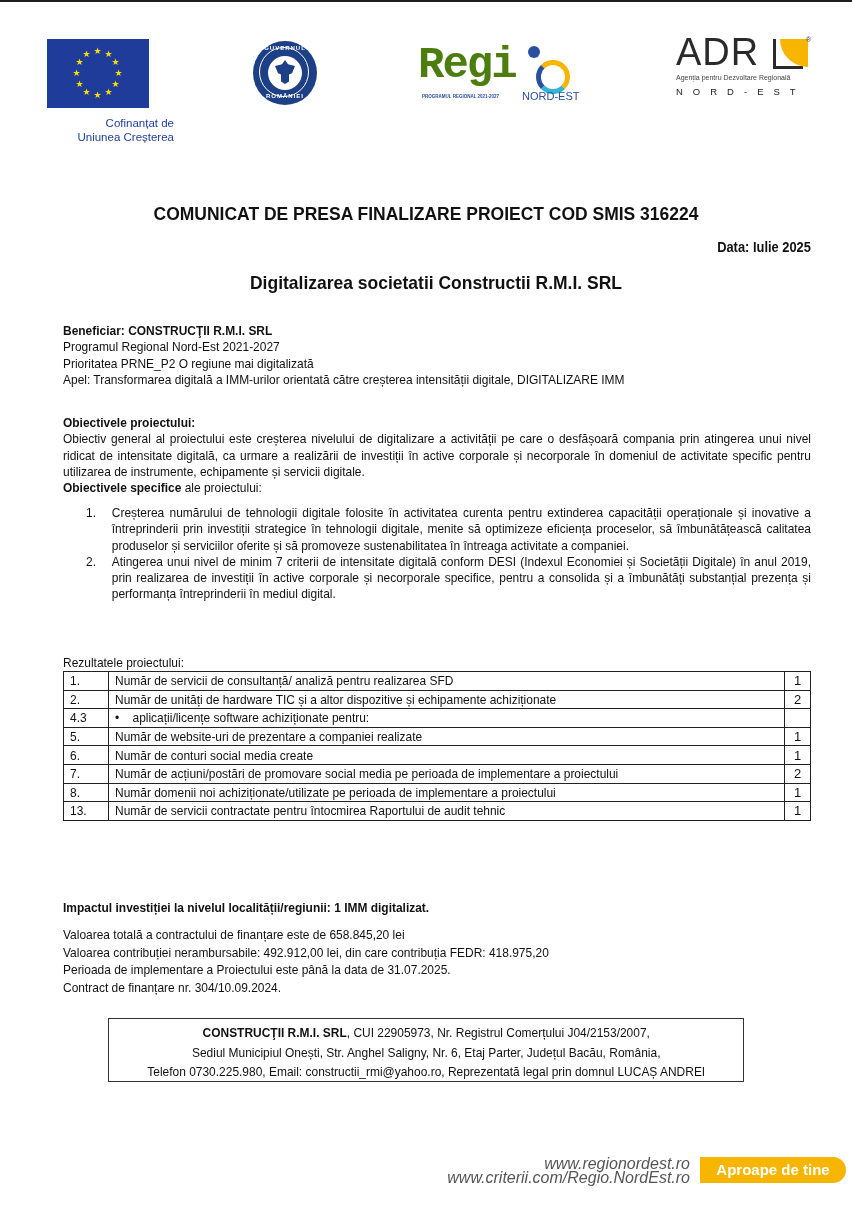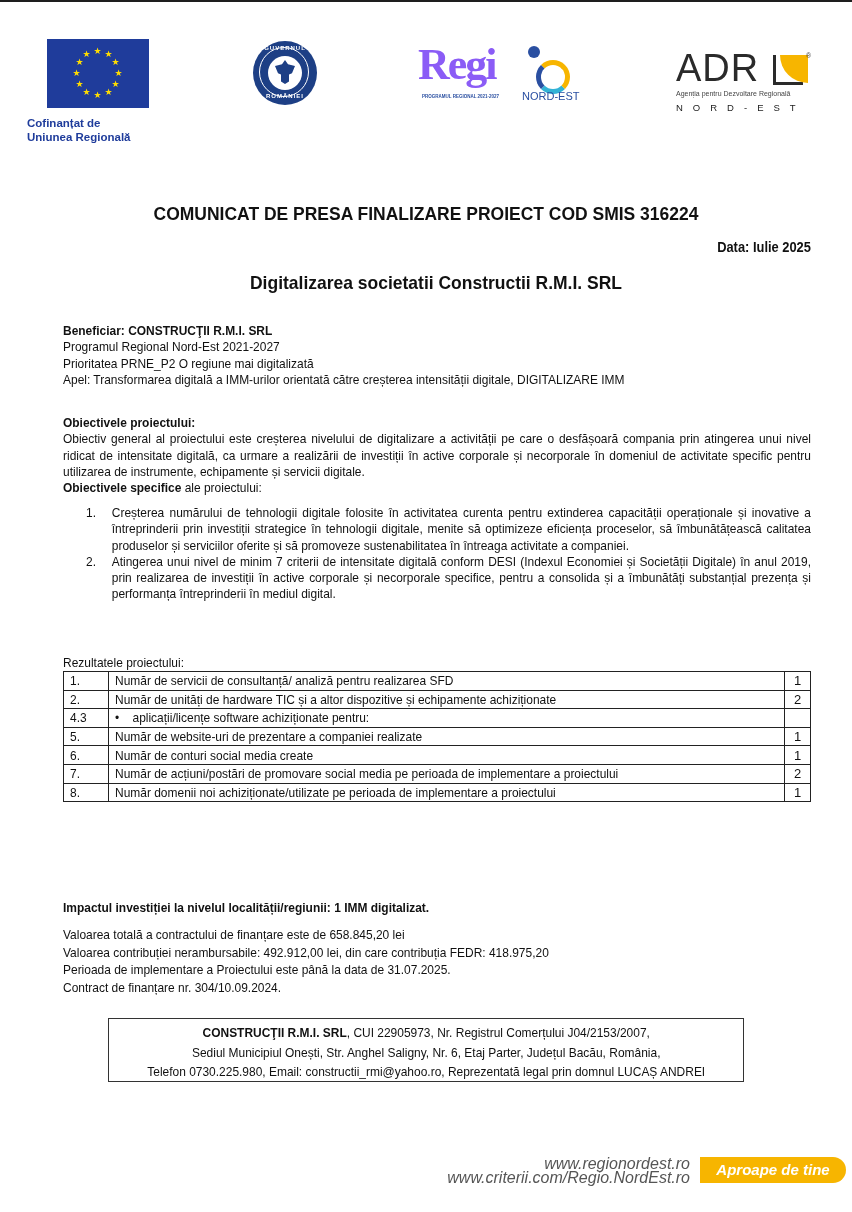--- a/index.html
+++ b/index.html
@@ -5,37 +5,37 @@
     html, body { margin: 0; padding: 0; background: #ffffff; }
     body {
       width: 852px; height: 1212px; position: relative; overflow: hidden;
       font-family: "Liberation Sans", sans-serif; color: #111111;
     }
     .topbar { position: absolute; left: 0; top: 0; width: 852px; height: 2px; background: #1e1e1e; }
 
     
     .eu-logo { position: absolute; left: 47px; top: 39px; width: 102px; height: 69px; background: #1f3c9b; }
     .eu-logo .star { position: absolute; color: #ffdd00; font-size: 9px; line-height: 9px; width: 9px; height: 9px; text-align: center; }
-    .eu-caption { position: absolute; left: 27px; top: 116px; width: 136px; text-align: left; color: #1f3c9b; font-weight: bold; font-size: 11.5px; line-height: 14px; }
+    .eu-caption { position: absolute; left: 38px; top: 116px; width: 136px; text-align: right; color: #1f3c9b; font-weight: normal; font-size: 11.5px; line-height: 14px; }
 
     .gov-logo { position: absolute; left: 253px; top: 41px; width: 64px; height: 64px; border-radius: 50%; background: #1d3f85; }
     .gov-logo .ring { position: absolute; left: 6px; top: 6px; width: 50px; height: 50px; border-radius: 50%; border: 1px solid #ffffff; box-sizing: border-box; }
     .gov-logo .inner { position: absolute; left: 15px; top: 15px; width: 34px; height: 34px; border-radius: 50%; background: #ffffff; }
     .gov-logo .eagle { position: absolute; left: 22px; top: 19px; width: 20px; height: 24px; background: #1d3f85; clip-path: polygon(50% 0, 65% 18%, 100% 25%, 85% 55%, 70% 60%, 70% 90%, 50% 100%, 30% 90%, 30% 60%, 15% 55%, 0 25%, 35% 18%); }
     .gov-logo .txt-top { position: absolute; left: 0; top: 4px; width: 64px; text-align: center; color: #ffffff; font-size: 6px; letter-spacing: 1px; font-weight: bold; }
     .gov-logo .txt-bot { position: absolute; left: 0; top: 52px; width: 64px; text-align: center; color: #ffffff; font-size: 6px; letter-spacing: 1px; font-weight: bold; }
 
     .regio-logo { position: absolute; left: 418px; top: 46px; width: 160px; height: 58px; }
-    .regio-logo .word { position: absolute; left: 0; top: -6px; font-family: Liberation Serif, serif; font-weight: bold; font-size: 44px; letter-spacing: -2px; color: #8b5cf6; line-height: 50px; }
+    .regio-logo .word { position: absolute; left: 0; top: -6px; font-family: Liberation Mono, monospace; font-weight: bold; font-size: 44px; letter-spacing: -2px; color: #4d7c0f; line-height: 50px; }
     .regio-logo .o-ring { position: absolute; left: 118px; top: 14px; width: 34px; height: 34px; border-radius: 50%; border: 5px solid #f7b500; border-left-color: #2a4fa1; border-bottom-color: #33b3d6; box-sizing: border-box; }
     .regio-logo .o-dot { position: absolute; left: 110px; top: 0px; width: 12px; height: 12px; border-radius: 50%; background: #2a4fa1; }
     .regio-logo .prog { position: absolute; left: 4px; top: 48px; font-size: 4.5px; color: #2a4fa1; font-weight: bold; white-space: nowrap; }
     .regio-logo .ne { position: absolute; left: 104px; top: 44px; font-size: 11px; color: #2a4fa1; white-space: nowrap; }
 
-    .adr-logo { position: absolute; left: 676px; top: 52px; width: 140px; height: 66px; }
+    .adr-logo { position: absolute; left: 676px; top: 36px; width: 140px; height: 66px; }
     .adr-logo .word { position: absolute; left: 0; top: -4px; font-size: 38px; line-height: 40px; color: #2a2a2a; letter-spacing: 1px; font-weight: normal; }
     .adr-logo .sq { position: absolute; left: 97px; top: 3px; width: 30px; height: 30px; border: 3px solid #2a2a2a; border-top: none; border-right: none; box-sizing: border-box; overflow: hidden; }
     .adr-logo .sun { position: absolute; left: 104px; top: 3px; width: 28px; height: 28px; background: #f7b500; border-bottom-left-radius: 28px; }
     .adr-logo .reg { position: absolute; left: 130px; top: 0px; font-size: 7px; color: #444; }
     .adr-logo .sub { position: absolute; left: 0; top: 38px; font-size: 7px; color: #444; white-space: nowrap; }
     .adr-logo .ne { position: absolute; left: 0; top: 50px; font-size: 9.5px; letter-spacing: 10px; color: #222; white-space: nowrap; }
 
     
     .main-title { position: absolute; left: 0; top: 203px; width: 852px; text-align: center; font-weight: bold; font-size: 19px; transform: scaleX(0.92); transform-origin: center; }
     .date-line { position: absolute; right: 41px; top: 239px; font-weight: bold; font-size: 14px; transform: scaleX(0.92); transform-origin: right; }
@@ -63,21 +63,21 @@
 
     .impact { position: absolute; left: 63px; top: 900px; font-weight: bold; font-size: 13px; transform: scaleX(0.92); transform-origin: left; }
     .fin { position: absolute; left: 63px; top: 926px; font-size: 13px; line-height: 17.5px; transform: scaleX(0.92); transform-origin: left; }
     .fin p { margin: 0; }
 
     .contact-box { position: absolute; left: 108px; top: 1018px; width: 636px; height: 64px; border: 1px solid #333; box-sizing: border-box; text-align: center; font-size: 13px; line-height: 19.5px; padding-top: 4px; }
     .contact-box .inner { display: inline-block; transform: scaleX(0.92); }
     .contact-box p { margin: 0; white-space: nowrap; }
 
     .footer-links { position: absolute; right: 162px; top: 1157px; text-align: right; font-size: 16px; font-style: italic; color: #555; line-height: 14px; }
-    .footer-badge { position: absolute; left: 700px; top: 1157px; width: 146px; height: 26px; background: #f7b500; border-radius: 0 13px 13px 0; color: #ffffff; font-weight: bold; font-style: italic; font-size: 15px; line-height: 26px; text-align: center; }
+    .footer-badge { position: absolute; left: 700px; top: 1157px; width: 146px; height: 26px; background: #f7b500; border-radius: 0 13px 13px 0; color: #ffffff; font-weight: bold; font-size: 15px; line-height: 26px; text-align: center; }
   </style>
 </head>
 <body>
 
 <div class="topbar"></div>
 
 <div class="eu-logo">
   <span class="star" style="left:46px;top:8px">★</span>
   <span class="star" style="left:57px;top:11px">★</span>
   <span class="star" style="left:64px;top:19px">★</span>
@@ -86,21 +86,21 @@
   <span class="star" style="left:57px;top:49px">★</span>
   <span class="star" style="left:46px;top:52px">★</span>
   <span class="star" style="left:35px;top:49px">★</span>
   <span class="star" style="left:28px;top:41px">★</span>
   <span class="star" style="left:25px;top:30px">★</span>
   <span class="star" style="left:28px;top:19px">★</span>
   <span class="star" style="left:35px;top:11px">★</span>
 </div>
 <div class="eu-caption">
   <div>Cofinanțat de</div>
-  <div>Uniunea Regională</div>
+  <div>Uniunea Creșterea</div>
 </div>
 
 <div class="gov-logo">
   <div class="txt-top">GUVERNUL</div>
   <div class="ring"></div>
   <div class="inner"></div>
   <div class="eagle"></div>
   <div class="txt-bot">ROMÂNIEI</div>
 </div>
 
@@ -180,20 +180,25 @@
     <tr>
       <td class="c1"><span class="inner">7.</span></td>
       <td><span class="inner">Număr de acțiuni/postări de promovare social media pe perioada de implementare a proiectului</span></td>
       <td class="c3">2</td>
     </tr>
     <tr>
       <td class="c1"><span class="inner">8.</span></td>
       <td><span class="inner">Număr domenii noi achiziționate/utilizate pe perioada de implementare a proiectului</span></td>
       <td class="c3">1</td>
     </tr>
+    <tr>
+      <td class="c1"><span class="inner">13.</span></td>
+      <td><span class="inner">Număr de servicii contractate pentru întocmirea Raportului de audit tehnic</span></td>
+      <td class="c3">1</td>
+    </tr>
   </tbody>
 </table>
 
 <div class="impact">Impactul investiției la nivelul localității/regiunii: 1 IMM digitalizat.</div>
 <div class="fin">
   <p>Valoarea totală a contractului de finanțare este de 658.845,20 lei</p>
   <p>Valoarea contribuției nerambursabile: 492.912,00 lei, din care contribuția FEDR: 418.975,20</p>
   <p>Perioada de implementare a Proiectului este până la data de 31.07.2025.</p>
   <p>Contract de finanțare nr. 304/10.09.2024.</p>
 </div>

